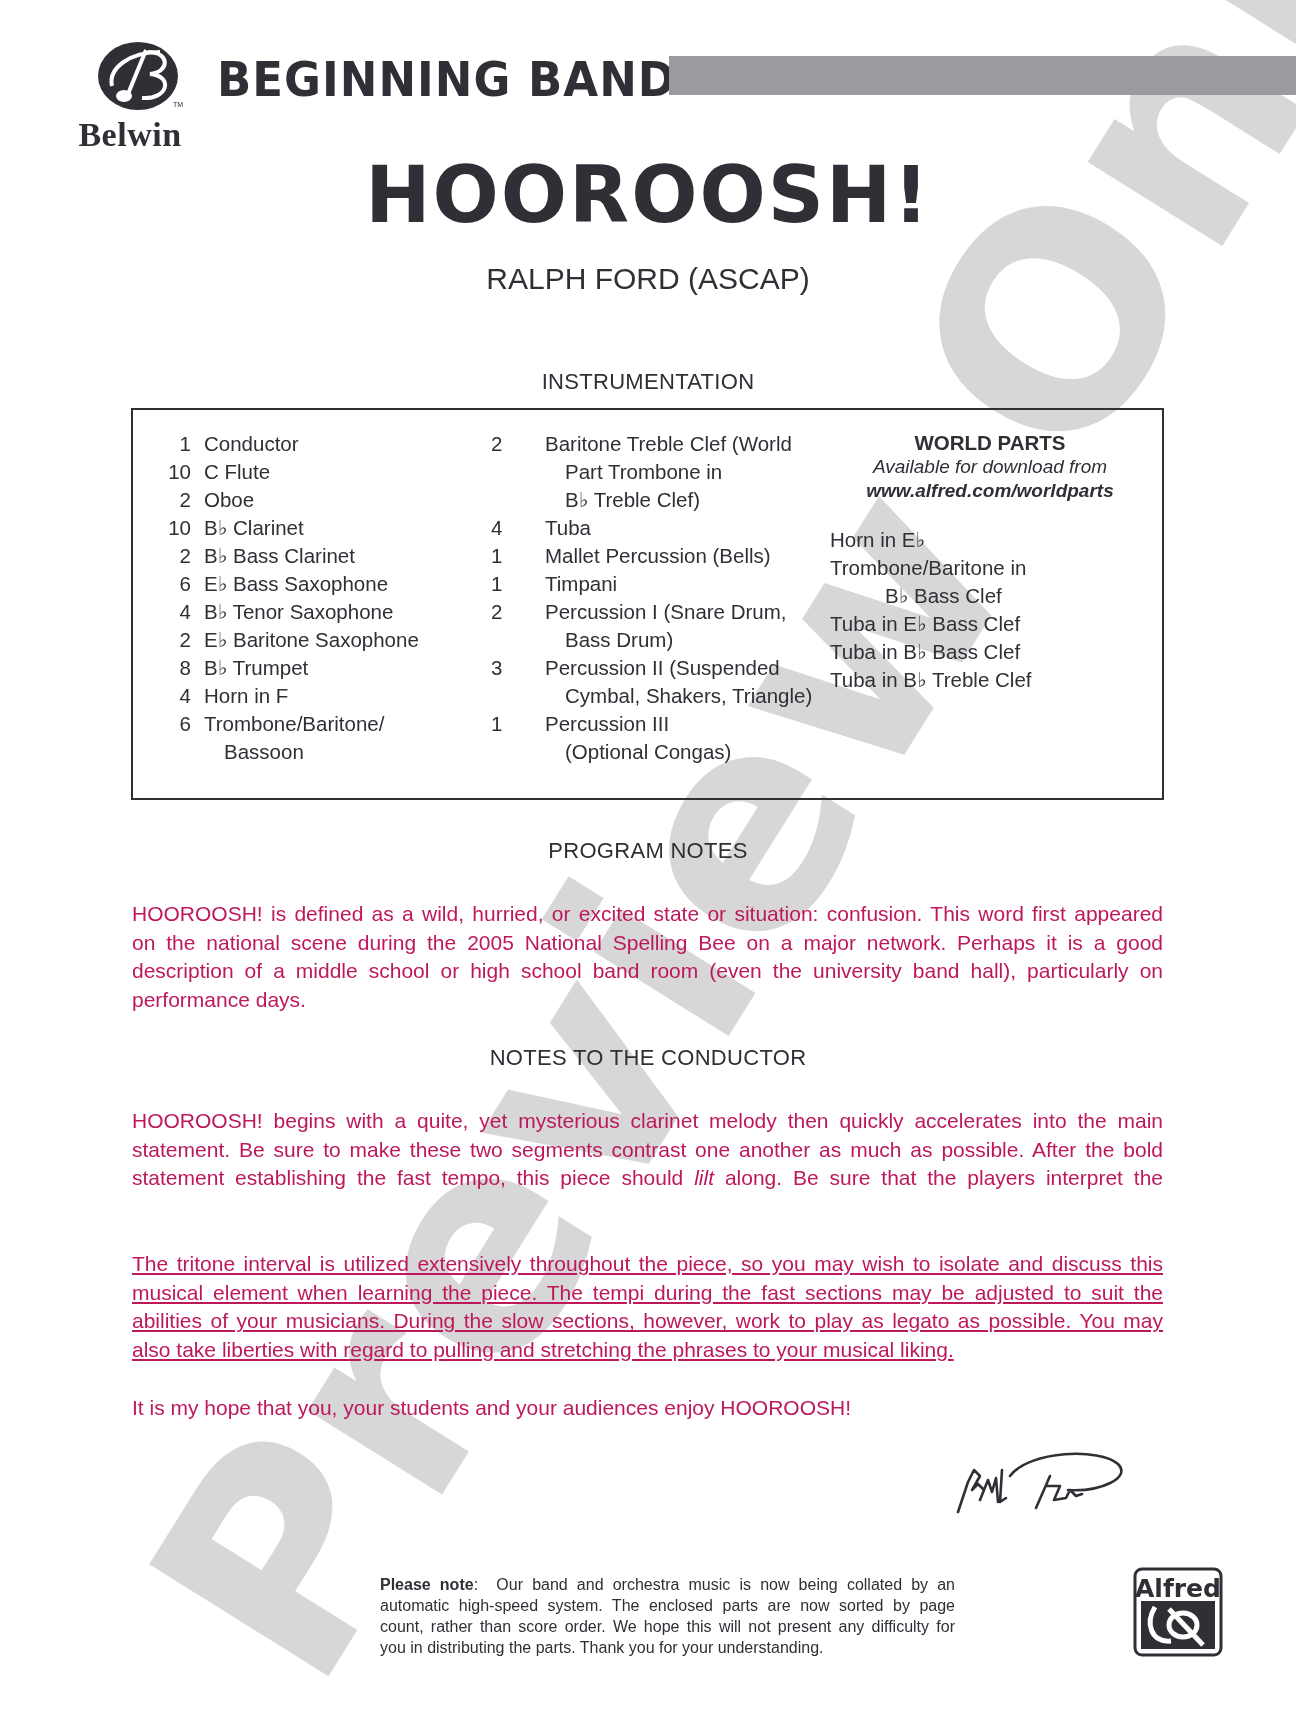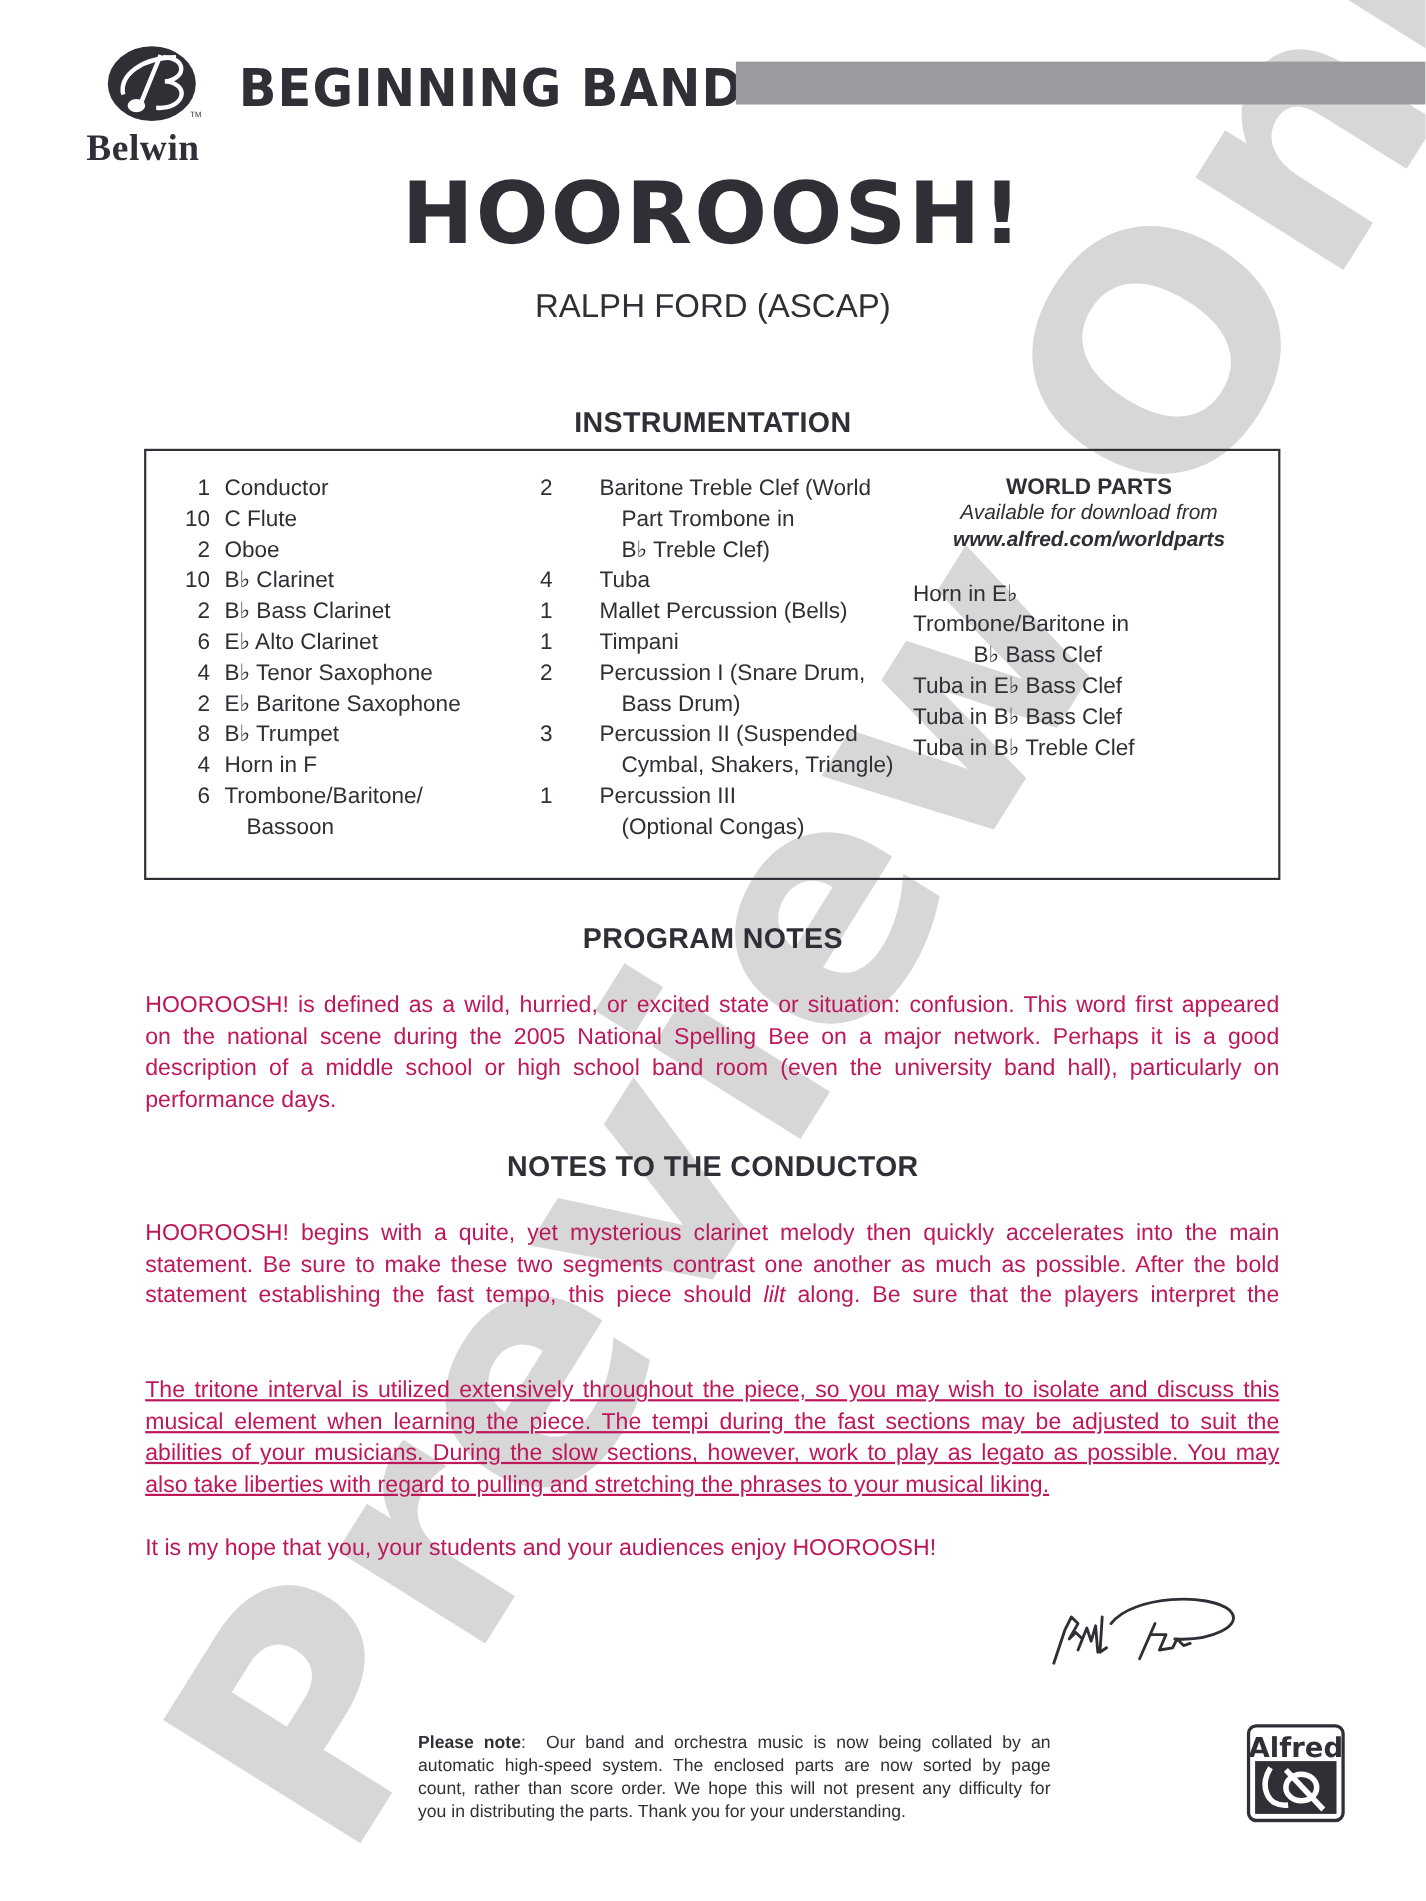--- a/index.html
+++ b/index.html
@@ -18,21 +18,21 @@
     color:#2e3036; letter-spacing:0.5px; }
   .tm { position:absolute; left:123px; top:63px; font-size:7px; color:#2e3036; }
   .series-title { left:217px; top:52px; font-family:"DejaVu Sans", sans-serif; font-weight:bold;
     font-size:45px; letter-spacing:1px; color:#2e3036; transform:scaleY(1.05); transform-origin:left top; }
   .series-bar { left:669px; top:56px; width:627px; height:39px; background:#9a9b9f; }
 
   .title { left:0; top:150px; width:1296px; text-align:center; font-family:"DejaVu Sans", sans-serif;
     font-weight:bold; font-size:78px; letter-spacing:2px; color:#2e3036; }
   .composer { left:0; top:262px; width:1296px; text-align:center; font-size:30px; color:#2e3036; }
 
-  .section-head { left:0; width:1296px; text-align:center; font-weight:bold; font-size:26px; color:#2e3036; letter-spacing:0.3px; }
+  .section-head { left:0; width:1296px; text-align:center; font-weight:normal; font-size:22px; color:#2e3036; letter-spacing:0.3px; }
 
   
   .instr-box { left:131px; top:408px; width:1033px; height:392px; border:2px solid #2e3036; box-sizing:border-box; }
   .col { position:absolute; font-size:20.5px; line-height:28px; color:#2e3036; }
   .col .row { display:flex; }
   .col .qty { width:34px; text-align:right; flex:none; }
   .col2 .qty { width:34px; text-align:left; }
   .col .name { padding-left:13px; white-space:nowrap; }
   .col .name.wrap { padding-left:33px; }
   .col2 .name { padding-left:20px; }
@@ -106,21 +106,21 @@
     <div class="row">
         <span class="qty">10</span>
         <span class="name">B♭ Clarinet</span>
       </div>
     <div class="row">
         <span class="qty">2</span>
         <span class="name">B♭ Bass Clarinet</span>
       </div>
     <div class="row">
         <span class="qty">6</span>
-        <span class="name">E♭ Alto Clarinet</span>
+        <span class="name">E♭ Bass Saxophone</span>
       </div>
     <div class="row">
         <span class="qty">4</span>
         <span class="name">B♭ Tenor Saxophone</span>
       </div>
     <div class="row">
         <span class="qty">2</span>
         <span class="name">E♭ Baritone Saxophone</span>
       </div>
     <div class="row">

